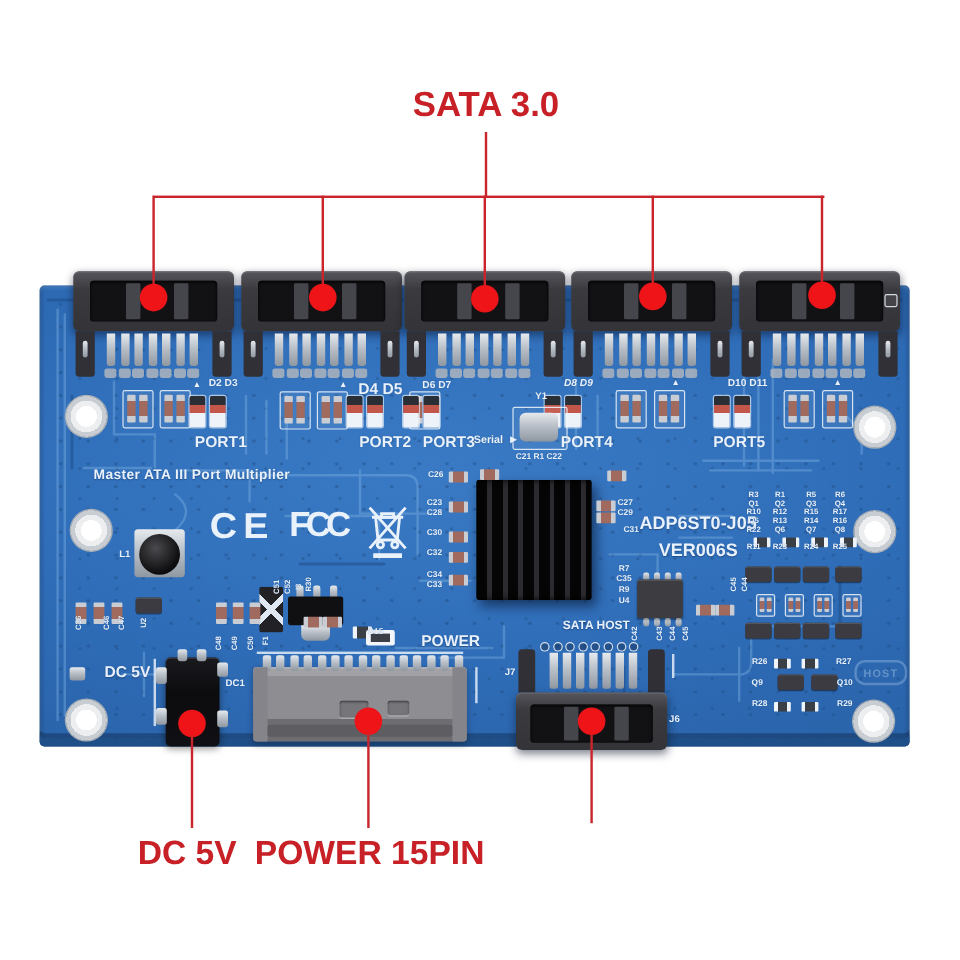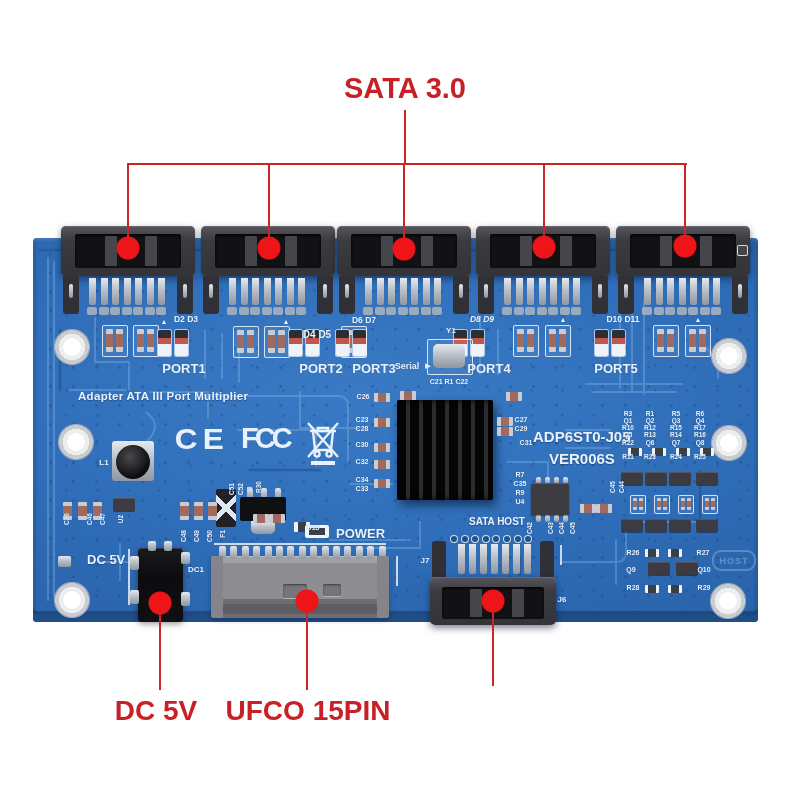--- a/index.html
+++ b/index.html
@@ -439,34 +439,34 @@
       </div>
       <div class="abs whiteline" style="left: 128px; top: 549px; width: 2px; height: 56px;"></div>
       <div class="abs whiteline" style="left: 396px; top: 556px; width: 2px; height: 30px;"></div>
       <div class="abs whiteline" style="left: 214px; top: 543px; width: 172px; height: 2px;"></div>
       <div class="abs whiteline" style="left: 560px; top: 545px; width: 2px; height: 20px;"></div>
       <div class="abs padpair" style="left: 737px; top: 245px; width: 9px; height: 9px;"></div>
       <div class="abs metal" style="left: 58px; top: 556px; width: 13px; height: 11px;"></div>
     </div>
 
   <div class="abs" id="silk" style="left:0;top:0;width:800px;height:800px">
-    <div class="silk-big" style="left:78px;top:390px;font-size:11.5px;letter-spacing:.3px">Adapter ATA III Port Multiplier</div>
+    <div class="silk-big" style="left:78px;top:390px;font-size:11.5px;letter-spacing:.3px">Master ATA III Port Multiplier</div>
     <div class="silk-big" style="left:533px;top:428px;font-size:15px">ADP6ST0-J05</div>
     <div class="silk-big" style="left:549px;top:450px;font-size:15px">VER006S</div>
-    <div class="silk-big" style="left:336px;top:526px;font-size:13px">POWER</div>
+    <div class="silk-big" style="left:351px;top:526px;font-size:13px">POWER</div>
     <div class="silk-big" style="left:469px;top:516px;font-size:10px">SATA HOST</div>
     <div class="silk-big" style="left:87px;top:552px;font-size:13px">DC 5V</div>
   <span class="silk" style="left: 184px; top: 368px; font-size: 13px;">PORT1</span>
       <span class="silk" style="left: 321px; top: 368px; font-size: 13px;">PORT2</span>
       <span class="silk" style="left: 374px; top: 368px; font-size: 13px;">PORT3</span>
       <span class="silk" style="left: 489px; top: 368px; font-size: 13px;">PORT4</span>
       <span class="silk" style="left: 616px; top: 368px; font-size: 13px;">PORT5</span>
       <span class="silk" style="left: 407px; top: 366px; font-size: 9px;">Serial</span>
       <span class="silk" style="left: 186px; top: 319px; font-size: 8.5px;">D2 D3</span>
-      <span class="silk" style="left: 317px; top: 334px; font-size: 10px;">D4 D5</span>
+      <span class="silk" style="left: 317px; top: 324px; font-size: 13px;">D4 D5</span>
       <span class="silk" style="left: 364px; top: 320px; font-size: 8.5px;">D6 D7</span>
       <span class="silk" style="left: 482px; top: 319px; font-size: 8.5px; font-style: italic;">D8 D9</span>
       <span class="silk" style="left: 623px; top: 319px; font-size: 8.5px;">D10 D11</span>
       <span class="silk" style="left: 164px; top: 321px; font-size: 7px;">▲</span>
       <span class="silk" style="left: 286px; top: 321px; font-size: 7px;">▲</span>
       <span class="silk" style="left: 563px; top: 319px; font-size: 7px;">▲</span>
       <span class="silk" style="left: 698px; top: 319px; font-size: 7px;">▲</span>
       <span class="silk" style="left: 428px; top: 366px; font-size: 7px;">▶</span>
       <span class="silk" style="left: 451px; top: 330px; font-size: 8px;">Y1</span>
       <span class="silk" style="left: 449px; top: 381px; font-size: 7px;">C21 R1 C22</span>
@@ -557,15 +557,15 @@
     <div class="red-dot" style="left:685px;top:246px"></div>
 
     <div class="red-dot" style="left:160px;top:603px"></div>
     <div class="red-dot" style="left:307px;top:601px"></div>
     <div class="red-dot" style="left:493px;top:601px"></div>
     <div class="red-line" style="left:159px;top:613px;height:77px"></div>
     <div class="red-line" style="left:306px;top:611px;height:79px"></div>
     <div class="red-line" style="left:492px;top:612px;height:74px"></div>
 
     <div class="caption" style="left:156px;top:695px">DC 5V</div>
-    <div class="caption" style="left:308px;top:695px">UFCO 15PIN</div>
+    <div class="caption" style="left:308px;top:695px">POWER 15PIN</div>
   </div>
 </div>
 
 </body></html>

